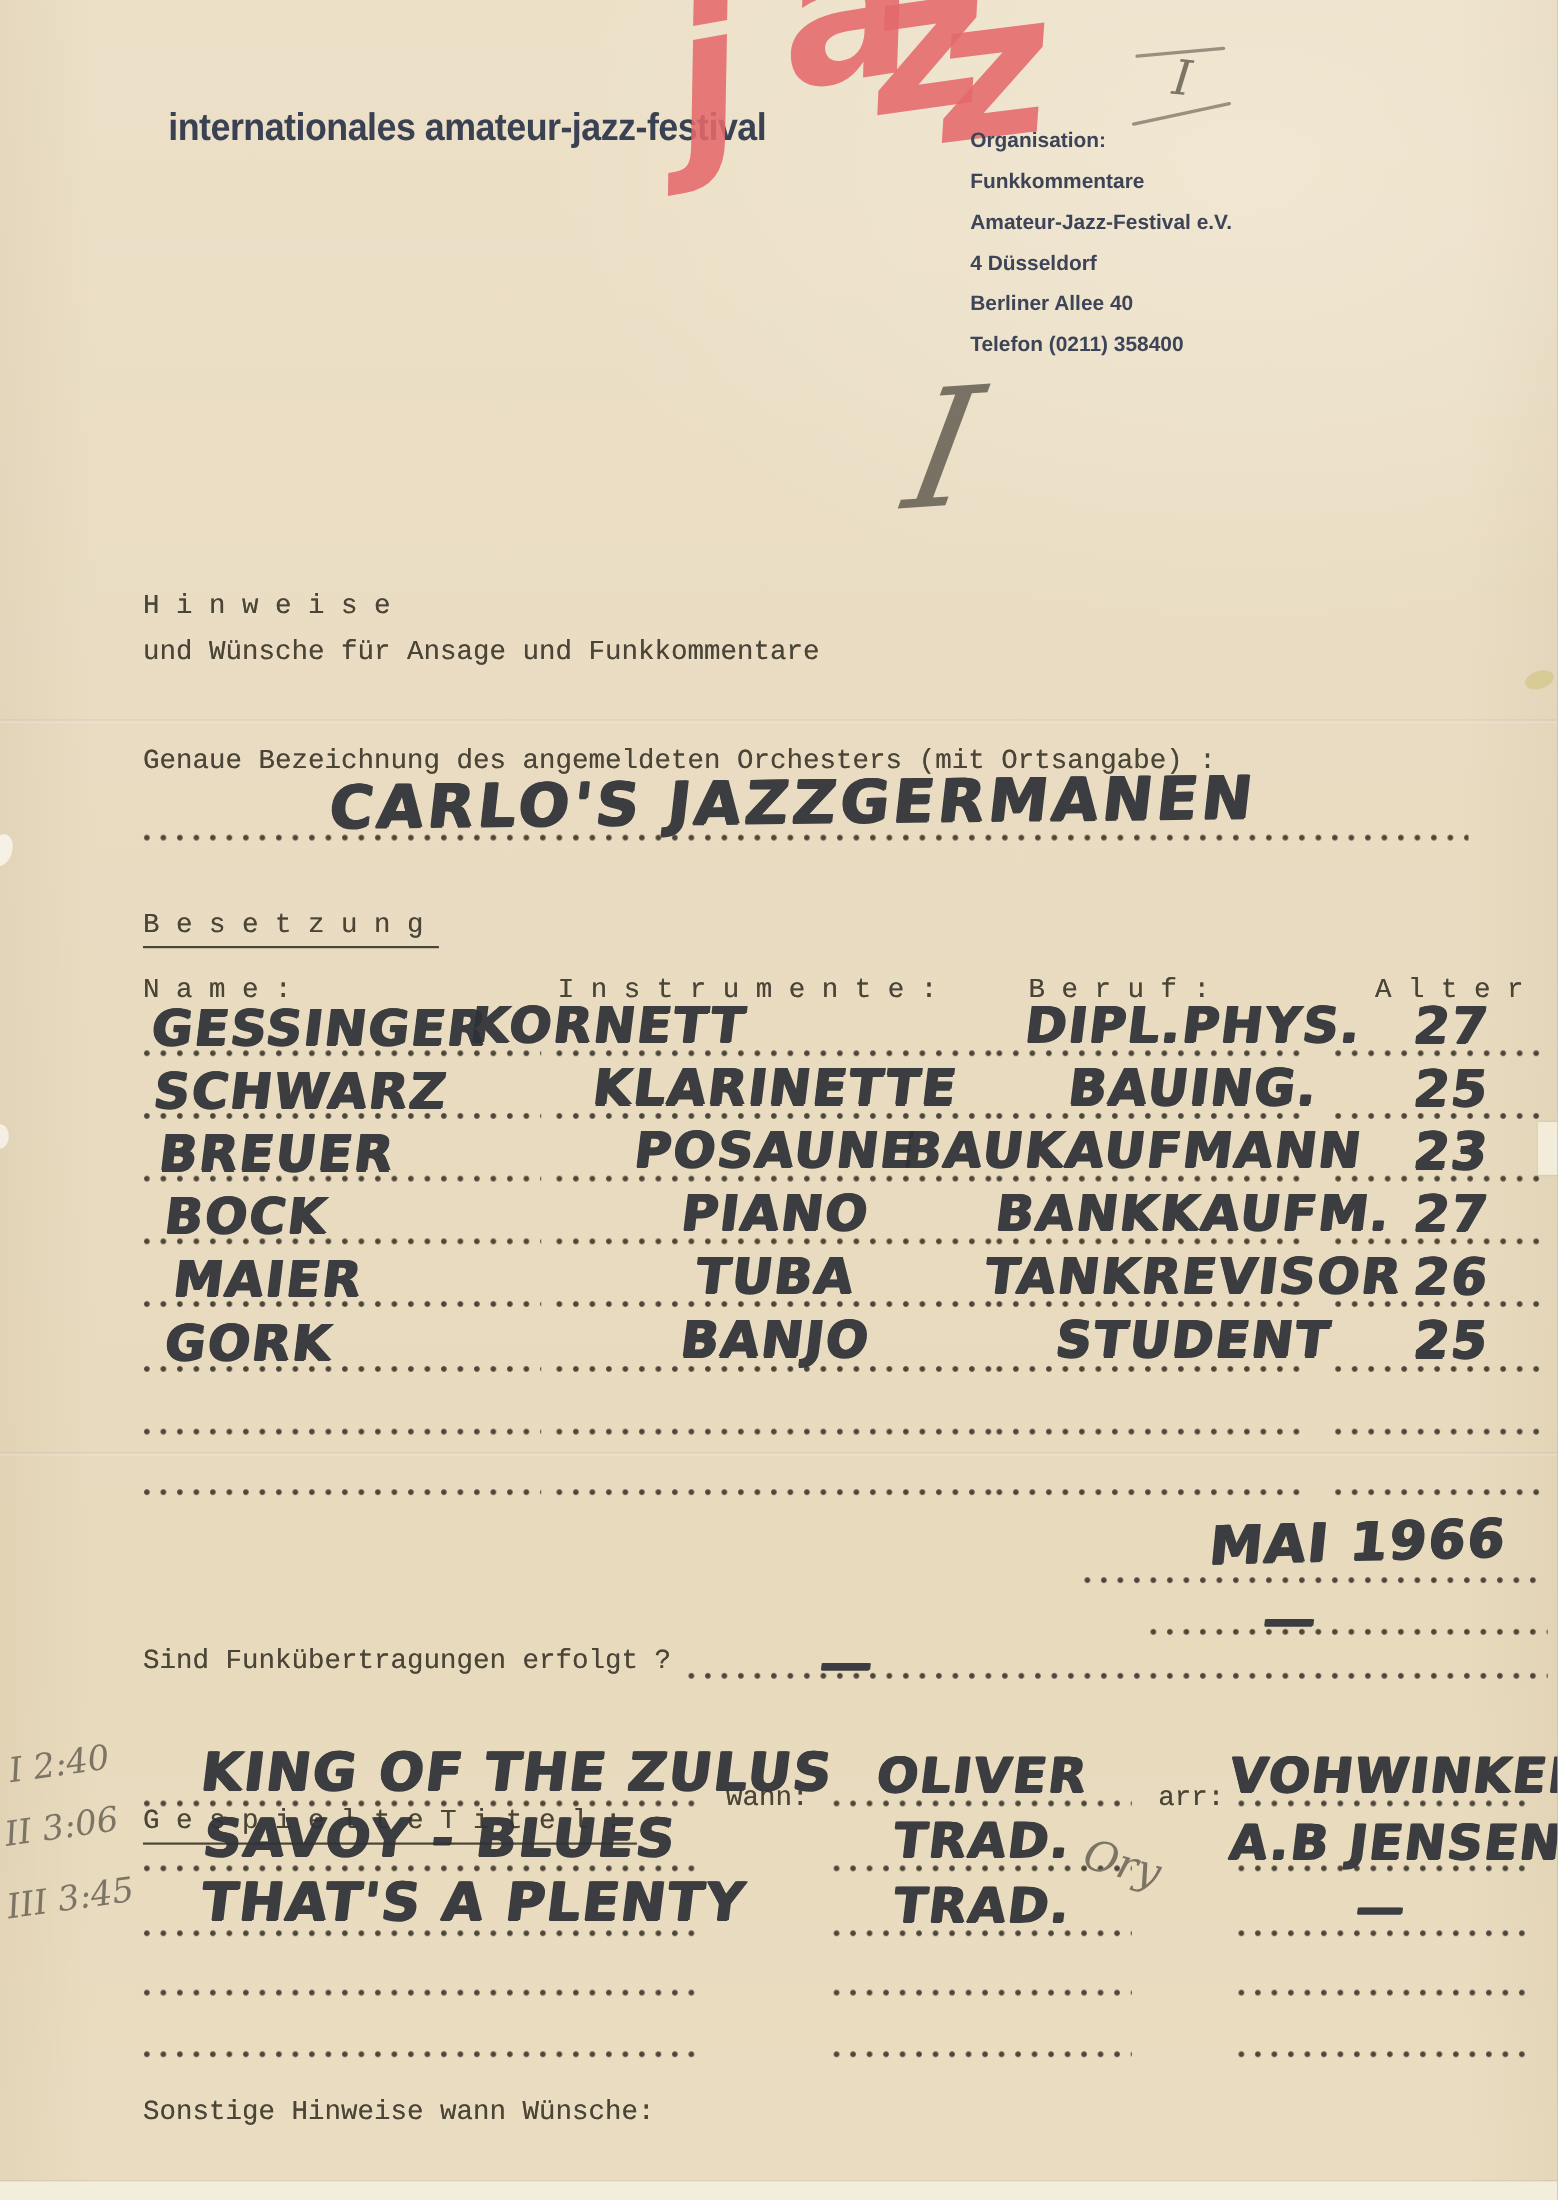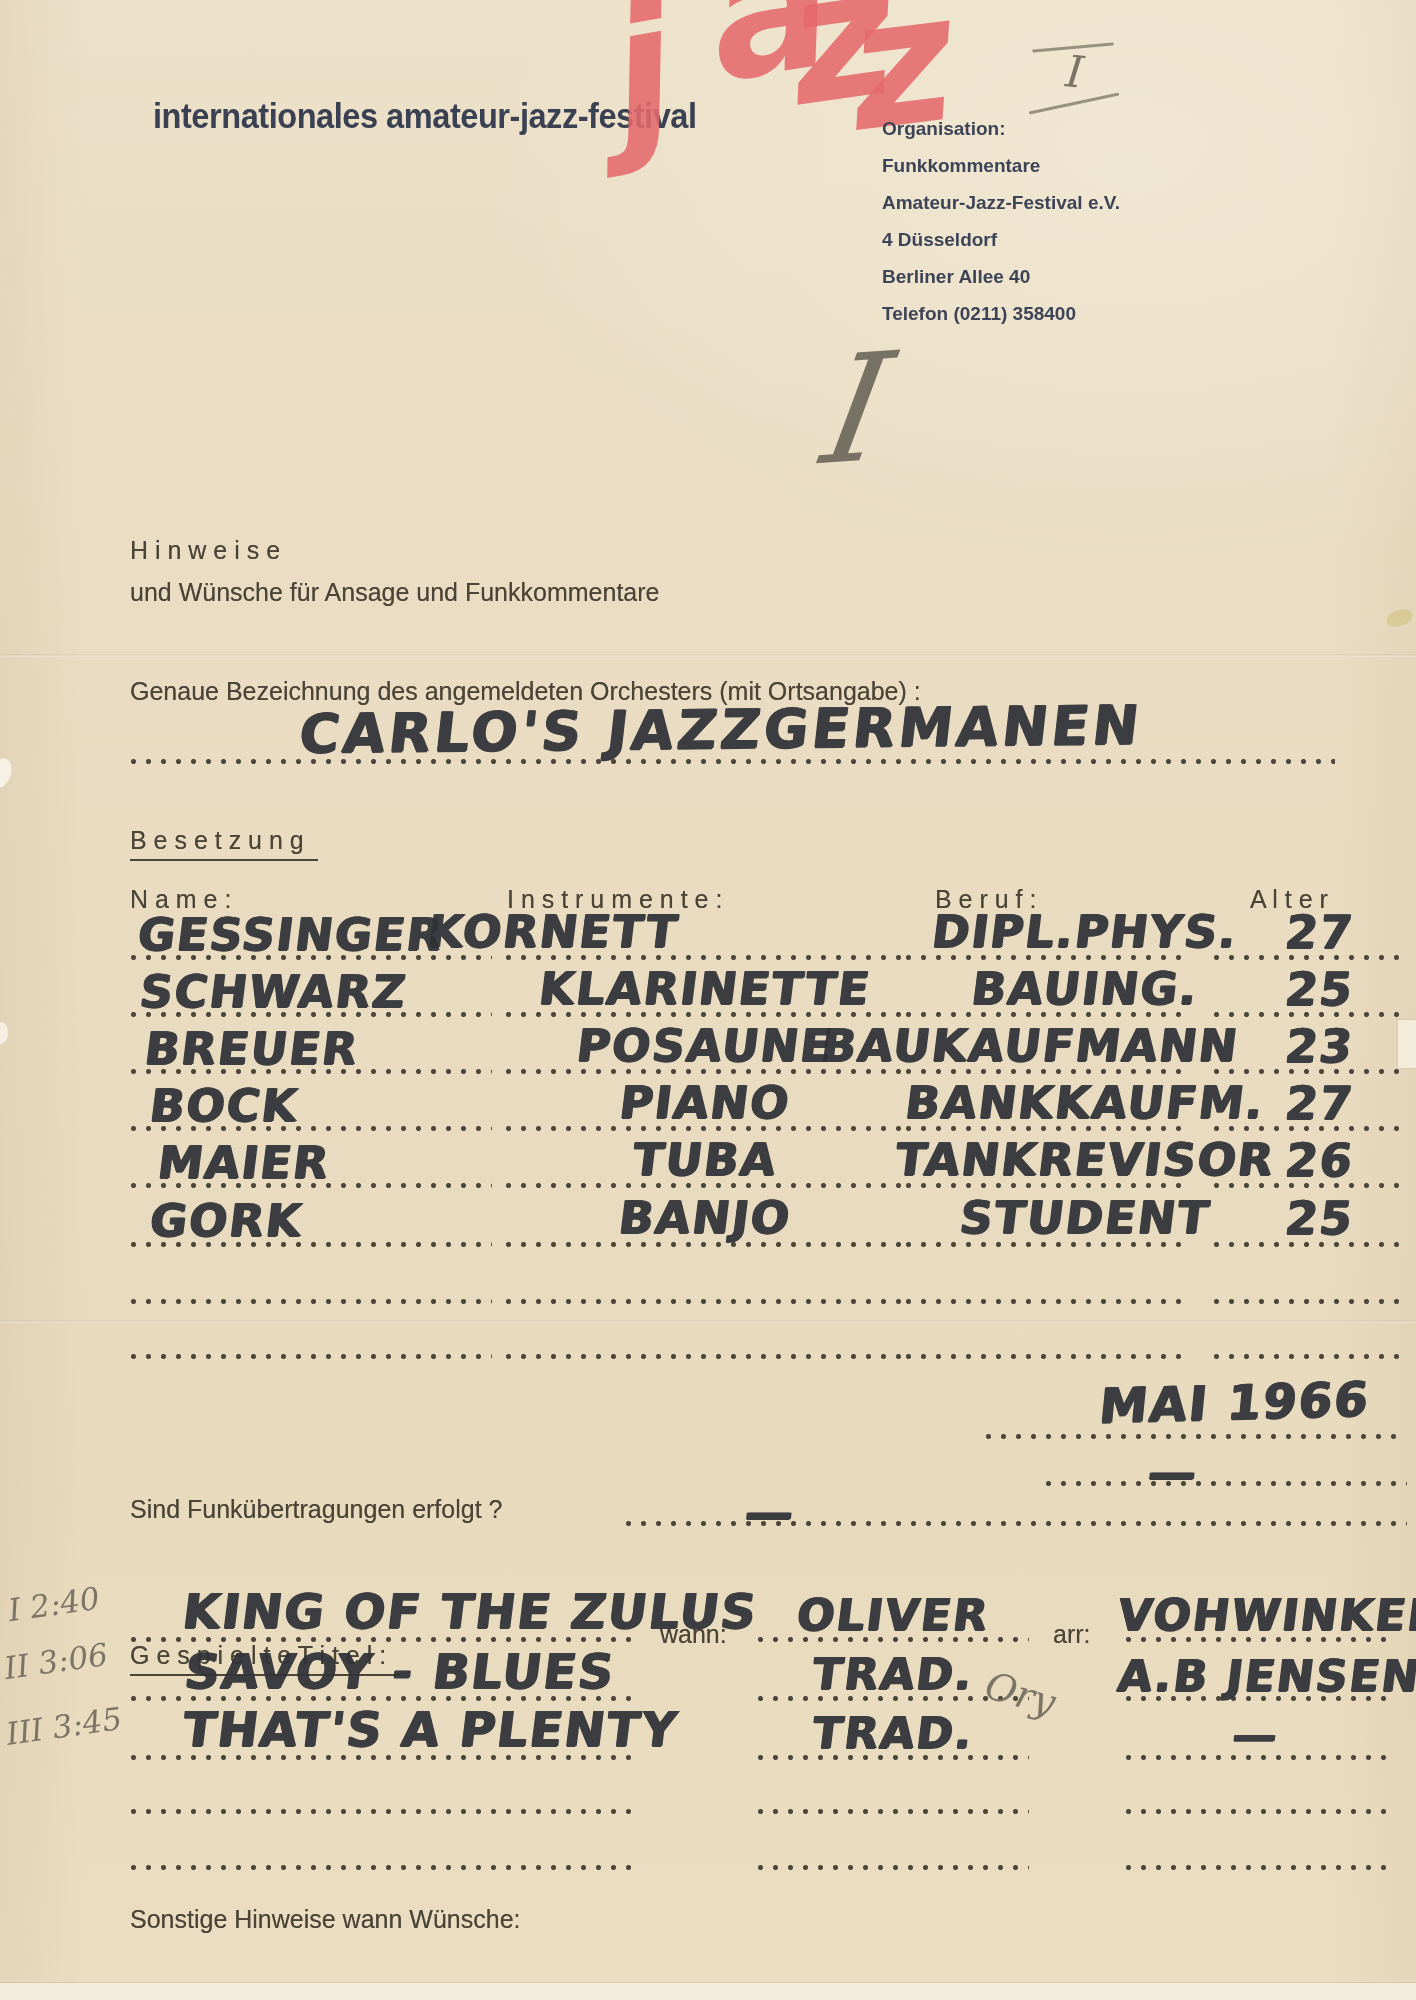--- a/index.html
+++ b/index.html
@@ -3,21 +3,21 @@
 <meta charset="utf-8">
 <style>
   html,body{margin:0;padding:0;background:#c9bda2;}
   .page{position:relative;width:1416px;height:2000px;overflow:hidden;
     background:
       radial-gradient(1100px 700px at 80% 8%, rgba(255,252,240,0.28), rgba(255,252,240,0) 60%),
       linear-gradient(90deg, rgba(140,112,72,0.07), rgba(140,112,72,0) 6%, rgba(140,112,72,0) 94%, rgba(140,112,72,0.06)),
       linear-gradient(180deg,#ece0c8 0%,#e9dcc2 35%,#e8dabd 75%,#eaddc1 100%);
     font-family:"Liberation Sans",sans-serif;}
   .abs{position:absolute;}
-  .tw{position:absolute;font-family:Liberation Sans, sans-serif;font-size:25px;color:#4b4537;white-space:nowrap;text-shadow:0 0 .6px rgba(75,69,55,.7);}
+  .tw{position:absolute;font-family:Liberation Mono, monospace;font-size:25px;color:#4b4537;white-space:nowrap;text-shadow:0 0 .6px rgba(75,69,55,.7);}
   .dots{position:absolute;height:9px;background-image:radial-gradient(circle at 3.5px 4.5px, rgba(64,58,46,.92) 2.1px, rgba(64,58,46,0) 3px);background-size:15px 9px;background-repeat:repeat-x;}
   .marker{position:absolute;font-family:"DejaVu Sans",sans-serif;font-weight:bold;color:#2f3237;letter-spacing:2px;white-space:nowrap;transform:skewX(-7deg);text-shadow:1.3px 0 0 currentColor,0 1.2px 0 currentColor,-.6px 0 0 currentColor;opacity:.93;}
   .ctr{text-align:center;}
   .pencil{position:absolute;font-family:"DejaVu Serif",serif;font-style:italic;color:#7c7566;white-space:nowrap;}
   .underline2{border-bottom:2px solid #4b4537;padding-bottom:5px;padding-right:14px;}
   .headline{position:absolute;left:153px;top:96px;font-weight:bold;font-size:35px;color:#3a4153;letter-spacing:-.5px;transform:scaleX(.93);transform-origin:left center;}
   .org{position:absolute;left:882px;top:110px;font-weight:bold;font-size:19px;color:#3d4457;line-height:37px;white-space:nowrap;}
   .logo{position:absolute;left:612px;top:0;width:300px;height:215px;color:#e5696c;}
   .logo span{position:absolute;font-family:"DejaVu Sans",sans-serif;font-style:italic;font-weight:bold;font-size:178px;line-height:1;opacity:.87;}
   .fold{position:absolute;left:0;width:1416px;height:3px;background:linear-gradient(180deg,rgba(120,100,70,.12),rgba(255,255,255,.3));}

